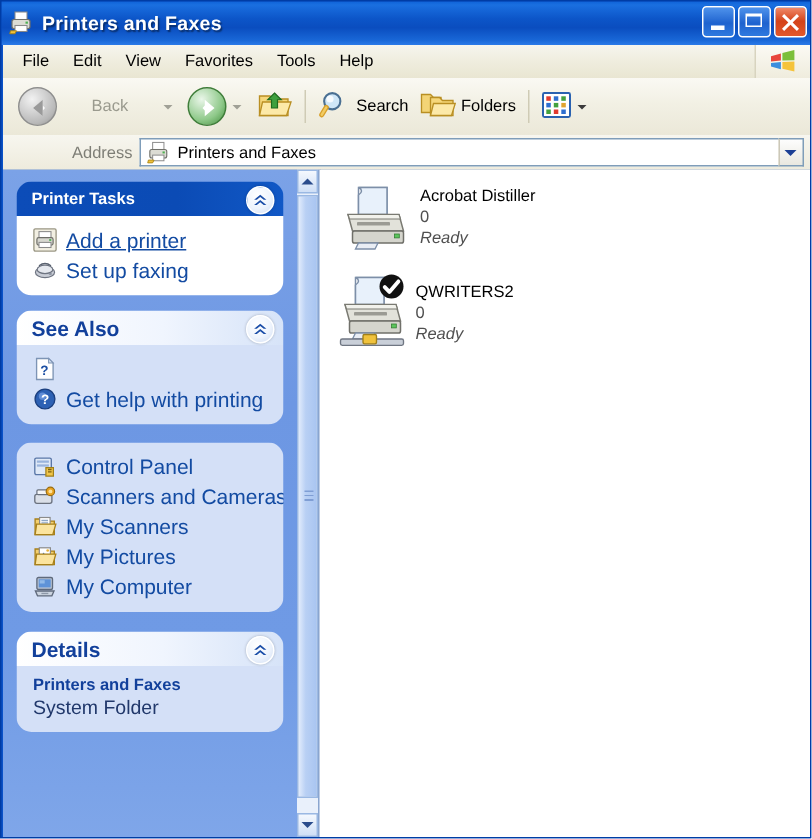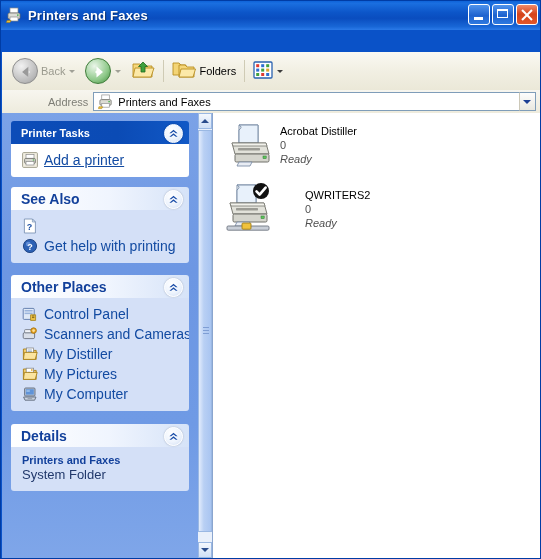--- a/index.html
+++ b/index.html
@@ -263,21 +263,21 @@
   }
   #sb-thumb .grip {
     position: absolute; left: 4px; top: 50%; margin-top: -4px;
     width: 6px; height: 8px;
     background: repeating-linear-gradient(to bottom,#7f9ed4 0 1px, transparent 1px 3px);
   }
 
   
   .panel {
     margin: 8px 9px 0 9px;
-    border-radius: 3px;
+    border-radius: 10px;
     overflow: hidden;
     box-shadow: 0 0 0 0 transparent;
   }
   .panel-header {
     height: 23px;
     display: flex; align-items: center;
     position: relative;
     padding-left: 10px;
     box-sizing: border-box;
     cursor: default;
@@ -378,23 +378,39 @@
     <div class="tb-buttons">
       <div class="tb-btn min"></div>
       <div class="tb-btn max"></div>
       <div class="tb-btn close">
         <span class="x1"></span>
           <span class="x2"></span>
       </div>
     </div>
   </div>
 
+  <div id="menubar">
+    <div class="menu-item">File</div>
+    <div class="menu-item">Edit</div>
+    <div class="menu-item">View</div>
+    <div class="menu-item">Favorites</div>
+    <div class="menu-item">Tools</div>
+    <div class="menu-item">Help</div>
+    <div class="winflag-box">
+      <svg width="18" height="16" viewBox="0 0 18 16">
+        <path d="M1 4.5 L7.6 2.6 L7.6 7.4 L1 8.0 Z" fill="#e8453c"></path>
+        <path d="M8.6 2.3 L16.6 0.4 L16.6 7.1 L8.6 7.4 Z" fill="#7bbf3a"></path>
+        <path d="M1 9.0 L7.6 8.4 L7.6 13.2 L1 11.4 Z" fill="#3b8ede"></path>
+        <path d="M8.6 8.3 L16.6 8.0 L16.6 14.7 L8.6 12.9 Z" fill="#f5c33b"></path>
+      </svg>
+    </div>
+  </div>
 
   <div id="toolbar">
-    <div class="tbar-btn" style="margin-left:6px;">
+    <div class="tbar-btn" style="margin-left:6px;gap:20px;">
       <span class="navcircle back">
         <svg width="26" height="26" viewBox="0 0 26 26" style="position:absolute;left:0;top:0;">
           <path d="M15.5 7.5 L9 13 L15.5 18.5 L15.5 14.6 L17 13 L15.5 11.4 Z" fill="#ffffff" opacity="0.95"></path>
           <path d="M15.5 7.5 L9 13 L15.5 18.5 Z" fill="#9a9a9a"></path>
         </svg>
       </span>
       <span class="tbar-label dim">Back</span>
       <span class="tbar-arrow dim"></span>
     </div>
 
@@ -412,20 +428,31 @@
         <svg width="24" height="22" viewBox="0 0 24 22">
           <path d="M2 5 L9 5 L11 7 L21 7 L21 18 L2 18 Z" fill="#f6d77a" stroke="#b98f23" stroke-width="0.9"></path>
           <path d="M4 9 L23 9 L20 18 L2 18 Z" fill="#fce9a8" stroke="#b98f23" stroke-width="0.9"></path>
           <path d="M12 3 L16.5 7.5 L14 7.5 L14 13 L10 13 L10 7.5 L7.5 7.5 Z" fill="#3ea03e" stroke="#1f6b1f" stroke-width="0.8"></path>
         </svg>
       </span>
     </div>
 
     <div class="tbar-sep"></div>
 
+    <div class="tbar-btn">
+      <span>
+        <svg width="22" height="22" viewBox="0 0 22 22">
+          <circle cx="9.5" cy="8.5" r="5.4" fill="#cfe6f7" stroke="#4a6f92" stroke-width="1.4"></circle>
+          <circle cx="8" cy="7" r="2.4" fill="#ffffff" opacity="0.8"></circle>
+          <path d="M5.5 12.6 L2.5 17.5" stroke="#d8a02a" stroke-width="3.4" stroke-linecap="round"></path>
+          <path d="M5.5 12.6 L2.5 17.5" stroke="#f2cc63" stroke-width="1.6" stroke-linecap="round"></path>
+        </svg>
+      </span>
+      <span class="tbar-label">Search</span>
+    </div>
 
     <div class="tbar-btn">
       <span>
         <svg width="24" height="22" viewBox="0 0 24 22">
           <path d="M1 4 L7 4 L9 6 L14 6 L14 16 L1 16 Z" fill="#f3d476" stroke="#b98f23" stroke-width="0.9"></path>
           <path d="M7 6 L13 6 L15 8 L22 8 L22 18 L7 18 Z" fill="#f6d77a" stroke="#b98f23" stroke-width="0.9"></path>
           <path d="M9 10 L23.5 10 L21 18 L7 18 Z" fill="#fce9a8" stroke="#b98f23" stroke-width="0.9"></path>
         </svg>
       </span>
       <span class="tbar-label">Folders</span>
@@ -501,20 +528,31 @@
               <svg width="16" height="16" viewBox="0 0 16 16">
                 <rect x="0.6" y="0.6" width="14.8" height="14.8" rx="1" fill="#f2efe2" stroke="#9a9784" stroke-width="0.9"></rect>
                 <rect x="4" y="2.4" width="8" height="4" fill="#ffffff" stroke="#8a8a8a" stroke-width="0.7"></rect>
                 <rect x="2.6" y="6.4" width="10.8" height="5" rx="1.2" fill="#d8d8d0" stroke="#6e6e68" stroke-width="0.8"></rect>
                 <rect x="4" y="9.6" width="8" height="3.4" fill="#ffffff" stroke="#8a8a8a" stroke-width="0.7"></rect>
                 <rect x="10.8" y="7.4" width="1.4" height="1.2" fill="#4caf50"></rect>
               </svg>
             </span>
             <span class="pr-label link-u">Add a printer</span>
           </div>
+          <div class="panel-row">
+            <span class="pr-icon">
+              <svg width="16" height="16" viewBox="0 0 16 16">
+                <ellipse cx="8" cy="9.5" rx="6.4" ry="3.6" fill="#c9cdd6" stroke="#6f7582" stroke-width="0.8"></ellipse>
+                <ellipse cx="8" cy="7.6" rx="5.2" ry="2.8" fill="#e6e9ef" stroke="#6f7582" stroke-width="0.8"></ellipse>
+                <path d="M4 5.2 Q8 2.2 12 5.2" fill="none" stroke="#5a6270" stroke-width="0.9"></path>
+                <ellipse cx="11.5" cy="10.6" rx="1.1" ry="0.7" fill="#8c93a1"></ellipse>
+              </svg>
+            </span>
+            <span class="pr-label">Set up faxing</span>
+          </div>
         </div>
       </div>
 
       <div class="panel" style="margin-top:10px;">
         <div class="panel-header light">
           <span class="ph-title">See Also</span>
           <span class="chev-btn">
             <svg width="11" height="9" viewBox="0 0 11 9">
               <path d="M5.5 0.8 L9.6 4.2 L7.8 4.2 L5.5 2.4 L3.2 4.2 L1.4 4.2 Z" fill="#1b4ea8"></path>
               <path d="M5.5 4.3 L9.6 7.7 L7.8 7.7 L5.5 5.9 L3.2 7.7 L1.4 7.7 Z" fill="#1b4ea8"></path>
@@ -538,29 +576,20 @@
                 <circle cx="6.3" cy="6.1" r="2.4" fill="#6f9ae0" opacity="0.8"></circle>
                 <text x="8" y="11.6" font-family="Liberation Sans, sans-serif" font-size="9" font-weight="bold" fill="#ffffff" text-anchor="middle">?</text>
               </svg>
             </span>
             <span class="pr-label">Get help with printing</span>
           </div>
         </div>
       </div>
 
       <div class="panel" style="margin-top:12px;">
-        <div class="panel-header light">
-          <span class="ph-title">Other Places</span>
-          <span class="chev-btn">
-            <svg width="11" height="9" viewBox="0 0 11 9">
-              <path d="M5.5 0.8 L9.6 4.2 L7.8 4.2 L5.5 2.4 L3.2 4.2 L1.4 4.2 Z" fill="#1b4ea8"></path>
-              <path d="M5.5 4.3 L9.6 7.7 L7.8 7.7 L5.5 5.9 L3.2 7.7 L1.4 7.7 Z" fill="#1b4ea8"></path>
-            </svg>
-          </span>
-        </div>
         <div class="panel-body tint">
           <div class="panel-row">
             <span class="pr-icon">
               <svg width="16" height="16" viewBox="0 0 16 16">
                 <rect x="1.2" y="2.4" width="11" height="11" rx="1" fill="#dfe9f7" stroke="#5a77a8" stroke-width="0.9"></rect>
                 <rect x="2.6" y="4" width="8" height="1.5" fill="#9ab4dc"></rect>
                 <rect x="2.6" y="6.6" width="8" height="1.5" fill="#9ab4dc"></rect>
                 <path d="M8.6 8.8 L13.6 8.8 L13.6 14.4 L8.6 14.4 Z" fill="#f1c64a" stroke="#a07f18" stroke-width="0.8"></path>
                 <path d="M10 10 L12.4 10 M10 11.6 L12.4 11.6" stroke="#7a5f10" stroke-width="0.9"></path>
               </svg>
@@ -580,21 +609,21 @@
           </div>
           <div class="panel-row">
             <span class="pr-icon">
               <svg width="16" height="16" viewBox="0 0 16 16">
                 <path d="M1.4 3 L6.4 3 L7.8 4.4 L14.2 4.4 L14.2 13.4 L1.4 13.4 Z" fill="#f3cf6f" stroke="#a8801a" stroke-width="0.9"></path>
                 <rect x="4.4" y="2" width="7" height="7.6" fill="#ffffff" stroke="#8b8b8b" stroke-width="0.8"></rect>
                 <path d="M5.6 4 L10 4 M5.6 5.6 L10 5.6 M5.6 7.2 L8.6 7.2" stroke="#8fa7c6" stroke-width="0.9"></path>
                 <path d="M2.4 6.4 L15.2 6.4 L13.2 13.4 L1.4 13.4 Z" fill="#fbe49f" stroke="#a8801a" stroke-width="0.9"></path>
               </svg>
             </span>
-            <span class="pr-label">My Distiller</span>
+            <span class="pr-label">My Scanners</span>
           </div>
           <div class="panel-row">
             <span class="pr-icon">
               <svg width="16" height="16" viewBox="0 0 16 16">
                 <path d="M1.4 3 L6.4 3 L7.8 4.4 L14.2 4.4 L14.2 13.4 L1.4 13.4 Z" fill="#f3cf6f" stroke="#a8801a" stroke-width="0.9"></path>
                 <rect x="4.2" y="2.2" width="7.4" height="7.2" fill="#ffffff" stroke="#8b8b8b" stroke-width="0.8"></rect>
                 <path d="M4.8 8.6 L7 5.4 L8.6 7.4 L9.8 6.2 L11 8.6 Z" fill="#4b7bd0"></path>
                 <circle cx="9.8" cy="4" r="0.9" fill="#e8b13a"></circle>
                 <path d="M2.4 6.4 L15.2 6.4 L13.2 13.4 L1.4 13.4 Z" fill="#fbe49f" stroke="#a8801a" stroke-width="0.9"></path>
               </svg>
@@ -661,21 +690,21 @@
             <path d="M13 41 L26 41 L24 45 L11 45 Z" fill="#e9edf4" stroke="#7d8fa8" stroke-width="0.9"></path>
           </svg>
         </span>
         <span class="printer-text">
           <div class="printer-name">Acrobat Distiller</div>
           <div class="printer-jobs">0</div>
           <div class="printer-status">Ready</div>
         </span>
       </div>
 
-      <div class="printer-item" style="padding-top:13px;gap:28px;">
+      <div class="printer-item" style="padding-top:13px;">
         <span class="printer-icon-wrap">
           <svg width="54" height="52" viewBox="0 0 54 52">
             <path d="M11 3 L30 3 L30 21 L11 21 Z" fill="#ffffff" stroke="#7d8fa8" stroke-width="1"></path>
             <path d="M11 3 Q15 5 11 8 L11 21 L30 21 L30 3 Z" fill="#e8f1fb" stroke="#7d8fa8" stroke-width="1"></path>
             <path d="M4 21 L38 21 L41 32 L7 32 Z" fill="#e2e2da" stroke="#7a7a72" stroke-width="1"></path>
             <path d="M4 21 L38 21 L39 24 L5 24 Z" fill="#f2f2ec" stroke="#7a7a72" stroke-width="0.8"></path>
             <rect x="7" y="32" width="34" height="8" rx="1.4" fill="#d5d5cd" stroke="#70706a" stroke-width="1"></rect>
             <rect x="10" y="26" width="22" height="2.4" rx="0.6" fill="#9b9b94"></rect>
             <rect x="35" y="34" width="3.2" height="2.6" fill="#5cc45c" stroke="#2f7a2f" stroke-width="0.5"></rect>
             <path d="M11 40 L24 40 L22 44 L9 44 Z" fill="#e9edf4" stroke="#7d8fa8" stroke-width="0.9"></path>

